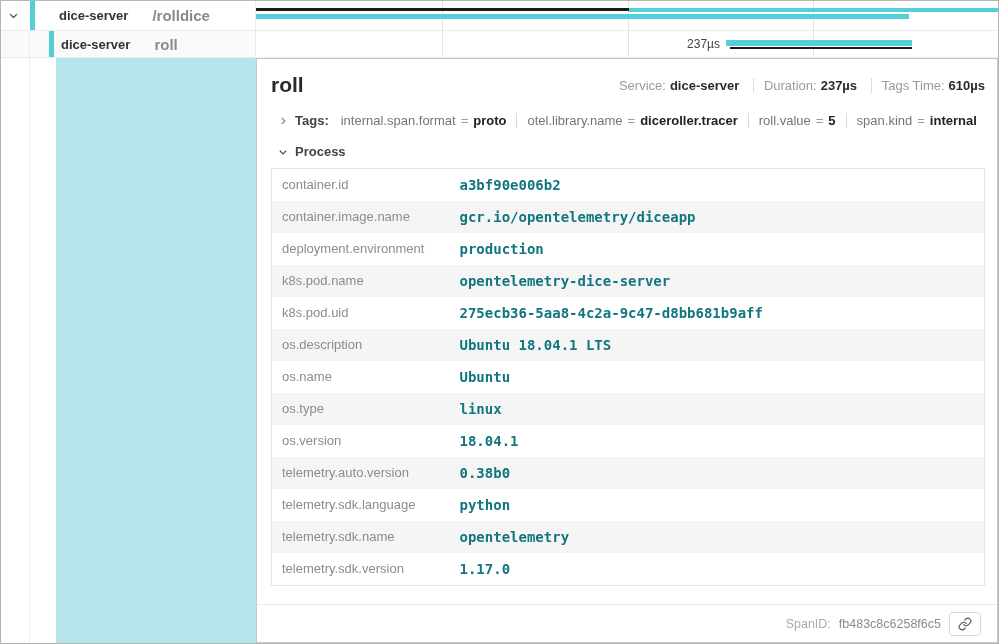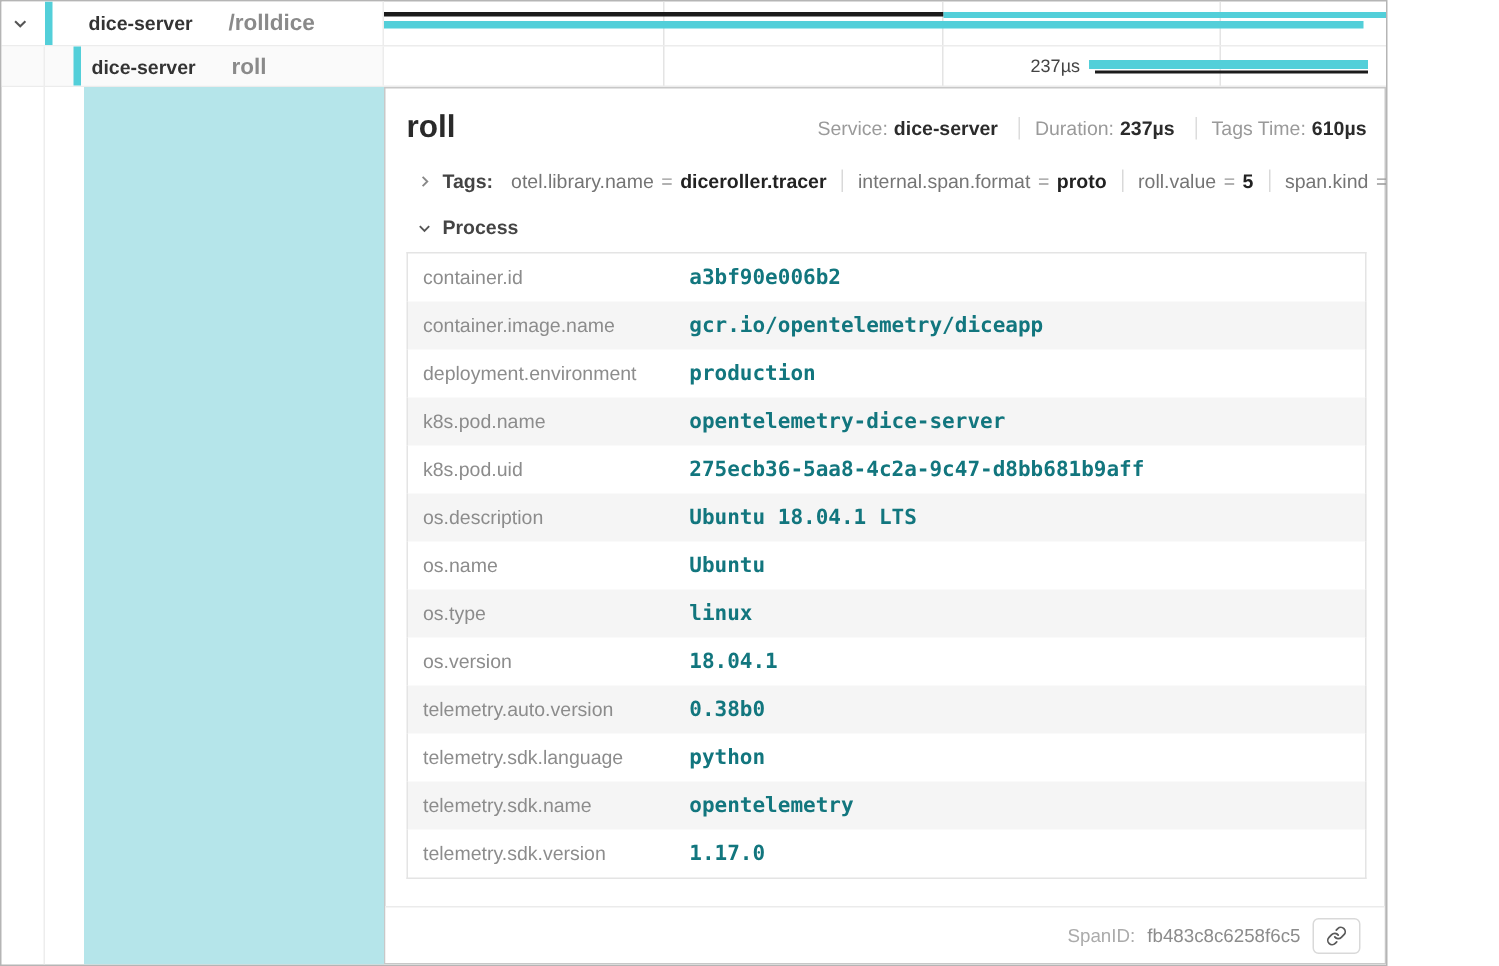--- a/index.html
+++ b/index.html
@@ -3,21 +3,21 @@
 <meta charset="utf-8">
 <style>
   * { margin:0; padding:0; box-sizing:border-box; }
   body { font-family:"Liberation Sans", sans-serif; background:#ffffff; }
   :root{
     --teal-bar:#53cfd9;
     --teal-light:#b5e5ea;
     --dark-bar:#1b1b1b;
     --value-text:#12767e;
   }
-  .screen{ position:relative; width:925px; height:644px; background:#fff;
+  .screen{ position:relative; width:999px; height:644px; background:#fff;
            border:1px solid #b5b5b5; overflow:hidden; }
 
   
   .grid{ position:absolute; left:255px; top:0; width:743px; height:57px; }
   .gl{ position:absolute; top:0; bottom:0; width:1px; background:#e4e4e4; }
 
   
   .span-row{ position:absolute; left:0; width:100%; border-bottom:1px solid #ececec; }
   .row1{ top:0; height:30px; }
   .row2{ top:30px; height:27px; }
@@ -145,23 +145,23 @@
     </div>
 
     <div class="tags-row">
       <span class="chev">
         <svg width="10" height="10" viewBox="0 0 16 16">
             <path d="M6 3l5 5-5 5" fill="none" stroke="#888" stroke-width="2"></path>
           </svg>
       </span>
       <span class="sec-label">Tags:</span>
       <span class="tags-list">
+  <span class="tag-item"><span class="tag-key">internal.span.format</span><span class="tag-eq">=</span><span class="tag-val">proto</span></span>
+
   <span class="tag-item"><span class="tag-key">otel.library.name</span><span class="tag-eq">=</span><span class="tag-val">diceroller.tracer</span></span>
-
-  <span class="tag-item"><span class="tag-key">internal.span.format</span><span class="tag-eq">=</span><span class="tag-val">proto</span></span>
 
   <span class="tag-item"><span class="tag-key">roll.value</span><span class="tag-eq">=</span><span class="tag-val">5</span></span>
 
   <span class="tag-item"><span class="tag-key">span.kind</span><span class="tag-eq">=</span><span class="tag-val">internal</span></span>
 </span>
     </div>
 
     <div class="proc-head">
       <span class="chev chev-d">
         <svg width="10" height="10" viewBox="0 0 16 16">

